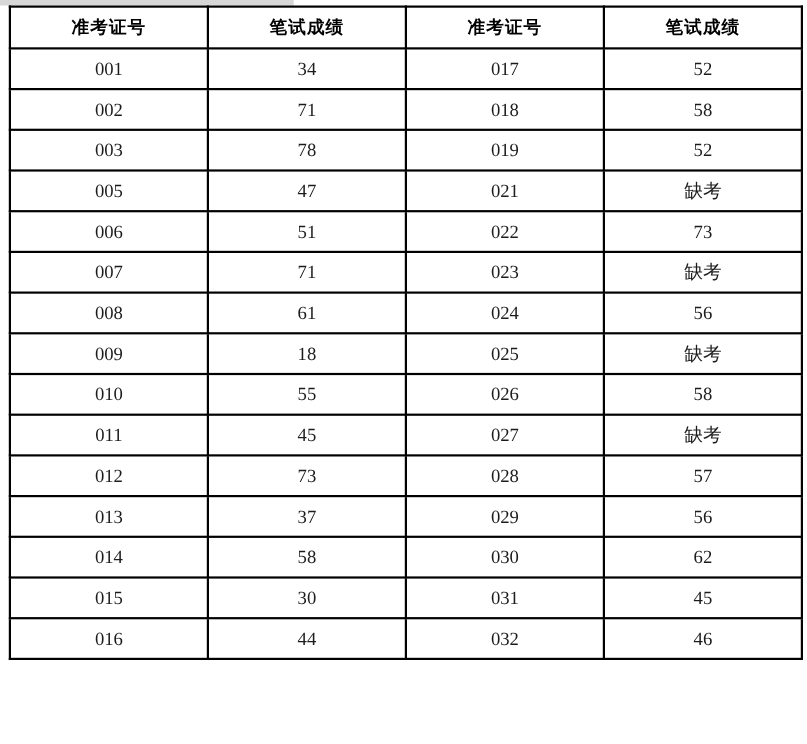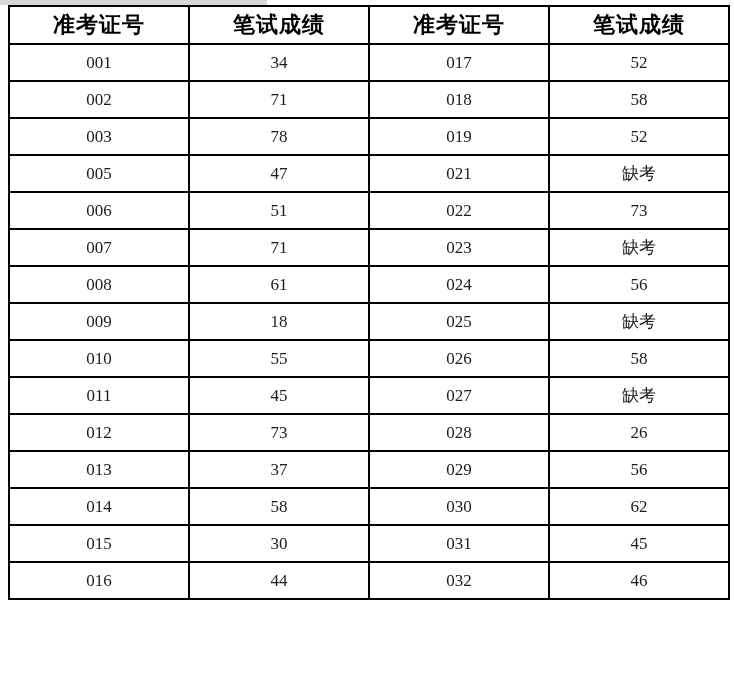--- a/index.html
+++ b/index.html
@@ -32,21 +32,21 @@
   }
   .score-table th, .score-table td {
     border: 2px solid var(--border-color, #000000);
     text-align: center;
     vertical-align: middle;
     padding: 0;
     overflow: hidden;
   }
   .score-table th {
     height: 36px;
-    font-size: 22px;
+    font-size: 16px;
     font-weight: bold;
     color: var(--header-text-color, #000000);
     letter-spacing: 1px;
   }
   .score-table td {
     height: 35px;
     font-size: 17px;
     font-weight: normal;
     color: var(--cell-text-color, #1c1c1c);
   }
@@ -123,21 +123,21 @@
       <tr>
         <td>011</td>
         <td>45</td>
         <td>027</td>
         <td>缺考</td>
       </tr>
       <tr>
         <td>012</td>
         <td>73</td>
         <td>028</td>
-        <td>26</td>
+        <td>57</td>
       </tr>
       <tr>
         <td>013</td>
         <td>37</td>
         <td>029</td>
         <td>56</td>
       </tr>
       <tr>
         <td>014</td>
         <td>58</td>

